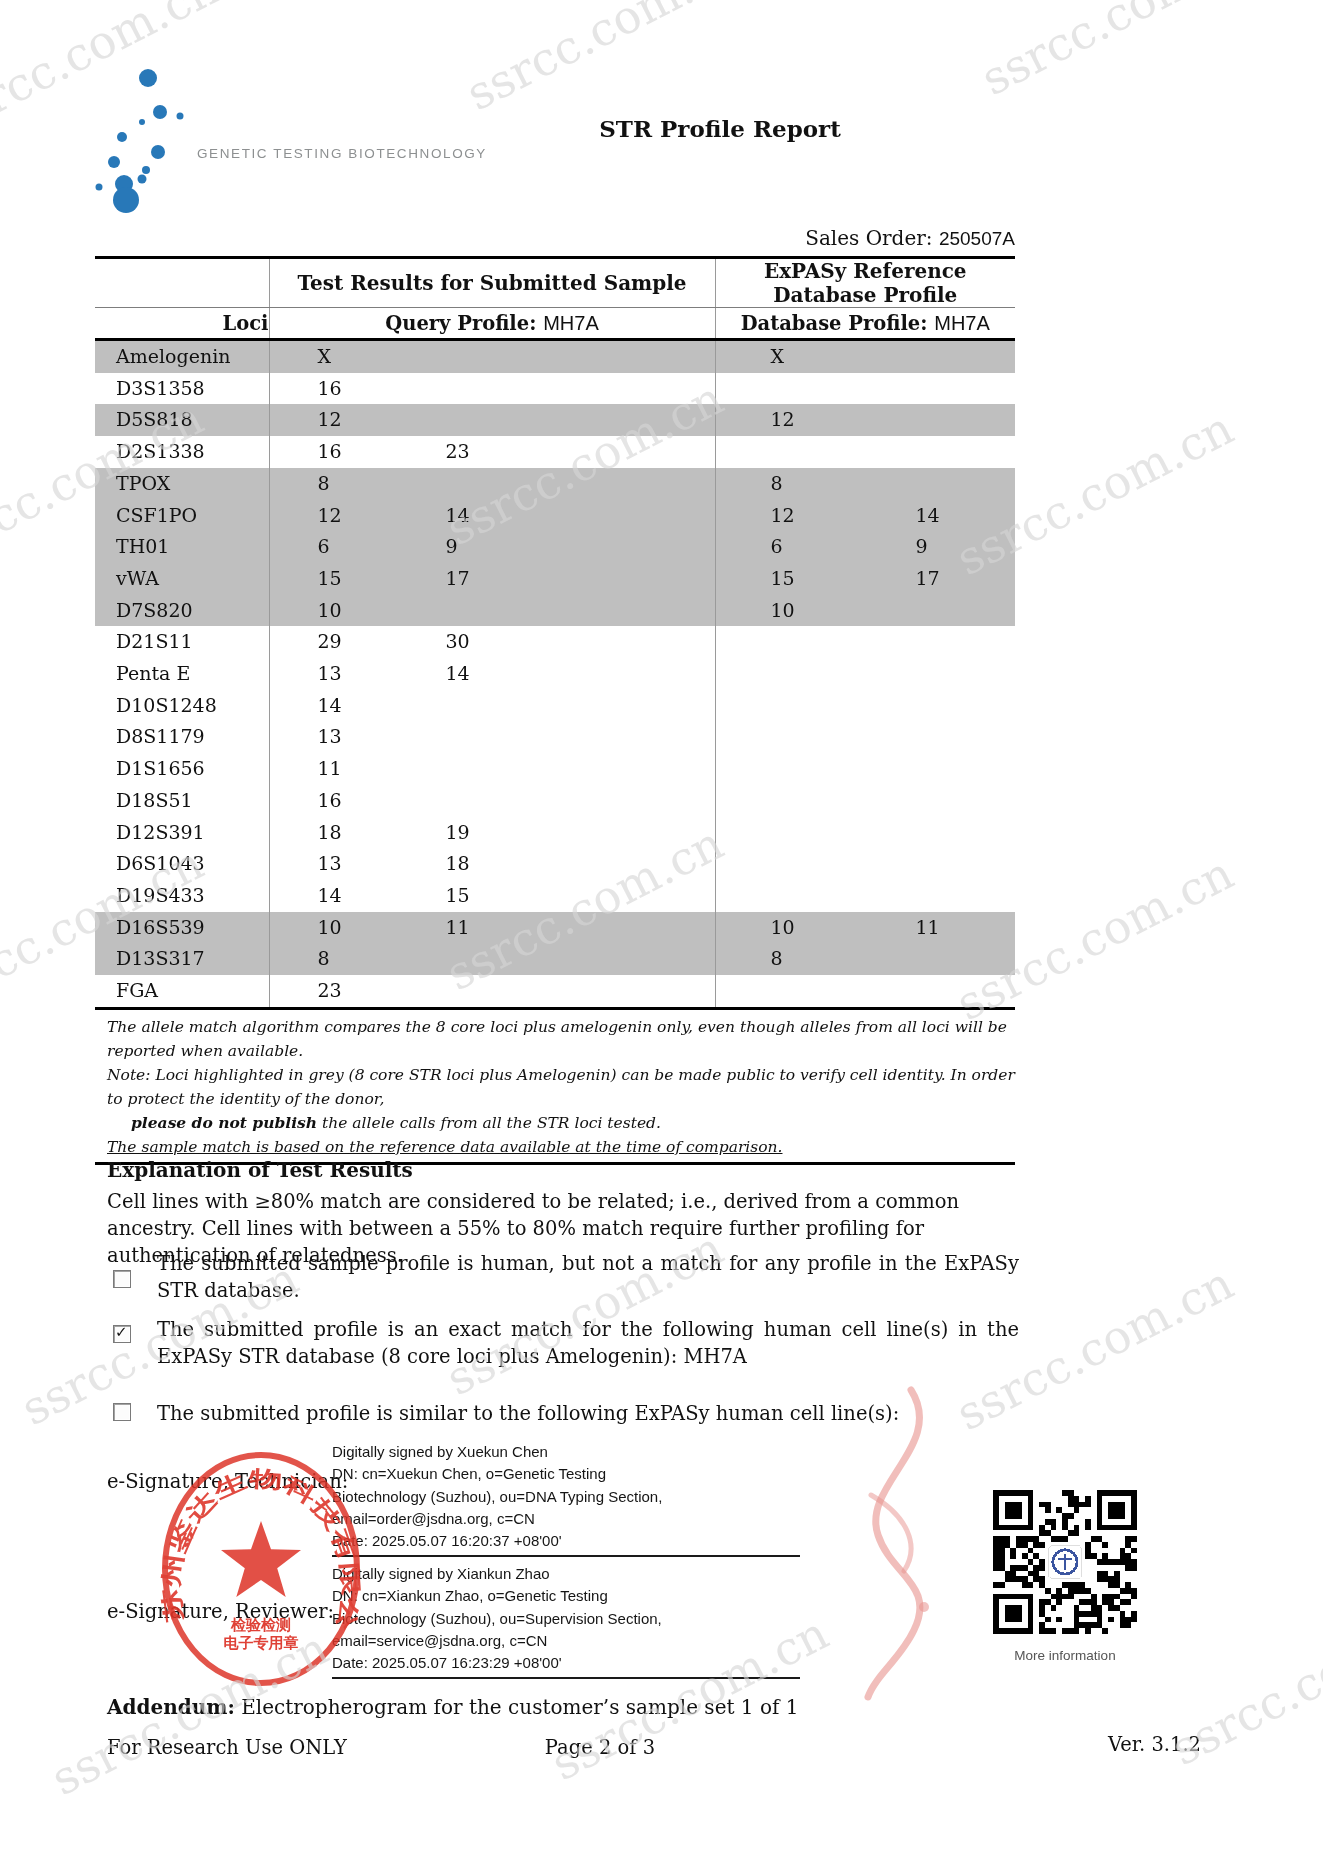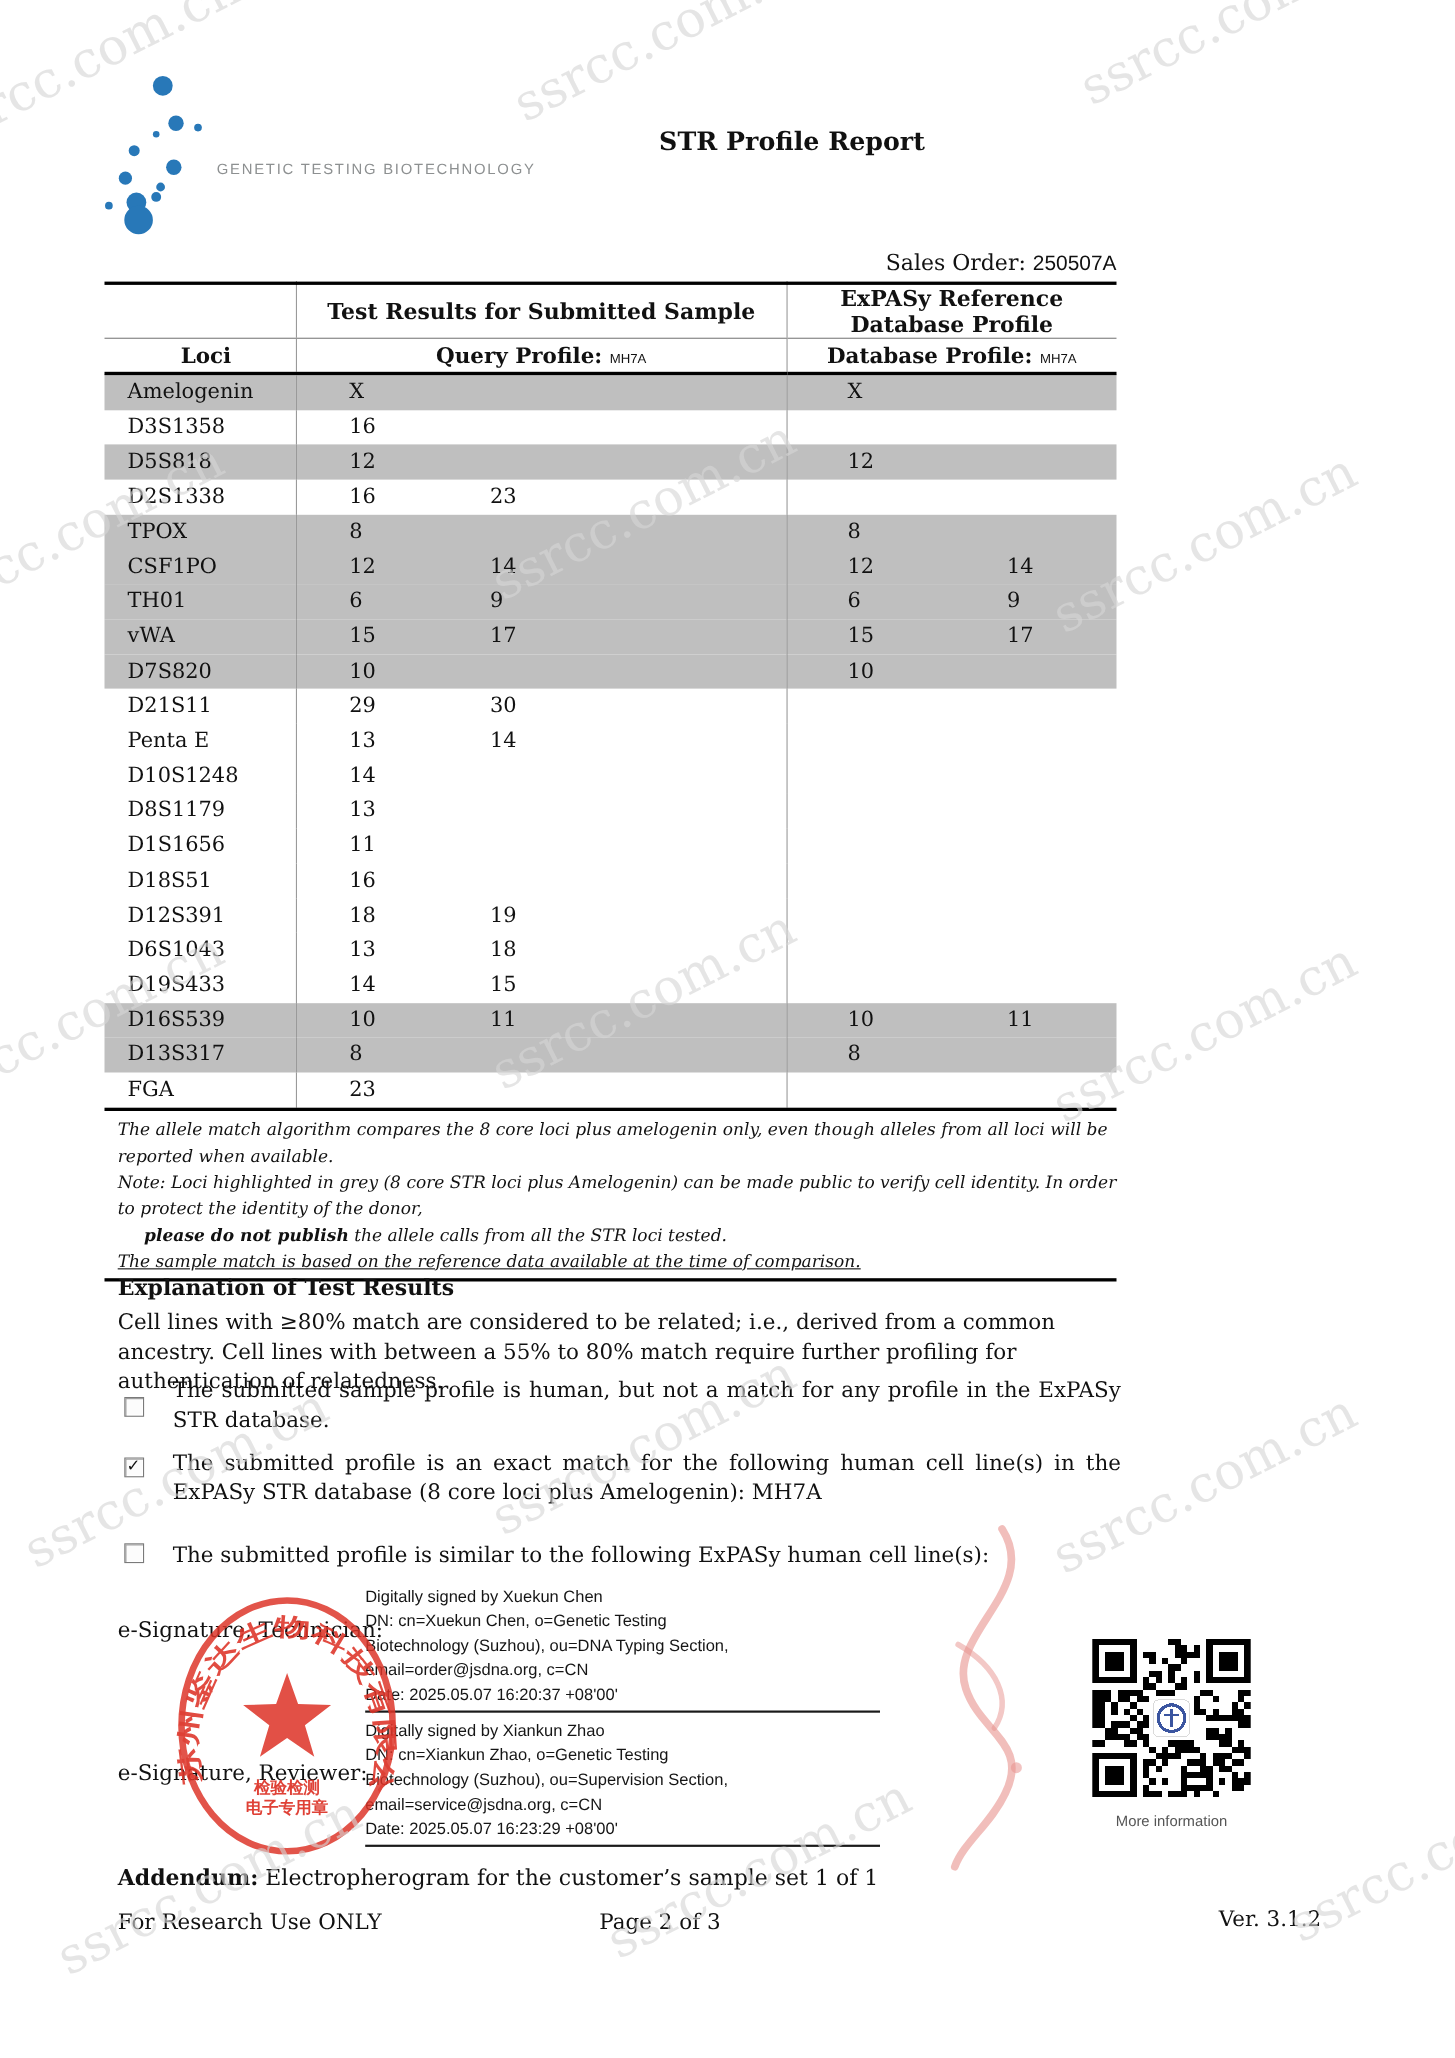--- a/index.html
+++ b/index.html
@@ -21,29 +21,29 @@
   .sales{position:absolute;left:595px;top:226px;width:420px;text-align:right;font-size:20px;}
   .sales .pv{font-size:19px;}
 
   
   .twrap{position:absolute;left:95px;top:256px;width:920px;}
   table.str{width:100%;border-collapse:collapse;table-layout:fixed;border-top:3px solid #000;}
   th{padding:0;font-weight:bold;}
   td{padding:0;}
   .gh{font-size:20px;text-align:center;height:29px;border-bottom:1px solid #7d7d7d;}
   .sh{font-size:19.5px;text-align:center;height:30px;border-bottom:3px solid #000;}
-  .loci-h{text-align:center;padding-left:11px;}
+  .loci-h{text-align:right;padding-left:11px;}
   .vl{border-left:1px solid #9a9a9a;}
   tbody td{height:31.7px;line-height:31.7px;font-size:19px;}
   tr.grey td{background:#bfbfbf;}
   td.loci{padding-left:21px;}
   .pair{display:flex;}
   .q1{margin-left:48px;width:128px;}
   .d1{margin-left:55px;width:145px;}
-  .pv{font-family:"Liberation Sans","DejaVu Sans",sans-serif;font-size:12px;font-weight:normal;}
+  .pv{font-family:"Liberation Sans","DejaVu Sans",sans-serif;font-size:20px;font-weight:normal;}
   .notes{border-top:3px solid #000;border-bottom:3px solid #000;padding:5px 0 3px 0;
          font-size:15.5px;font-style:italic;line-height:24px;}
   .note{padding-left:12px;}
   .note b{font-weight:bold;margin-left:24px;}
   .u{text-decoration:underline;}
 
   
   .expl-head{position:absolute;left:107px;top:1158px;font-size:20px;font-weight:bold;}
   .expl-body{position:absolute;left:107px;top:1188px;width:912px;font-size:19.5px;line-height:27px;}
   .option{position:absolute;left:113px;display:flex;width:906px;}

